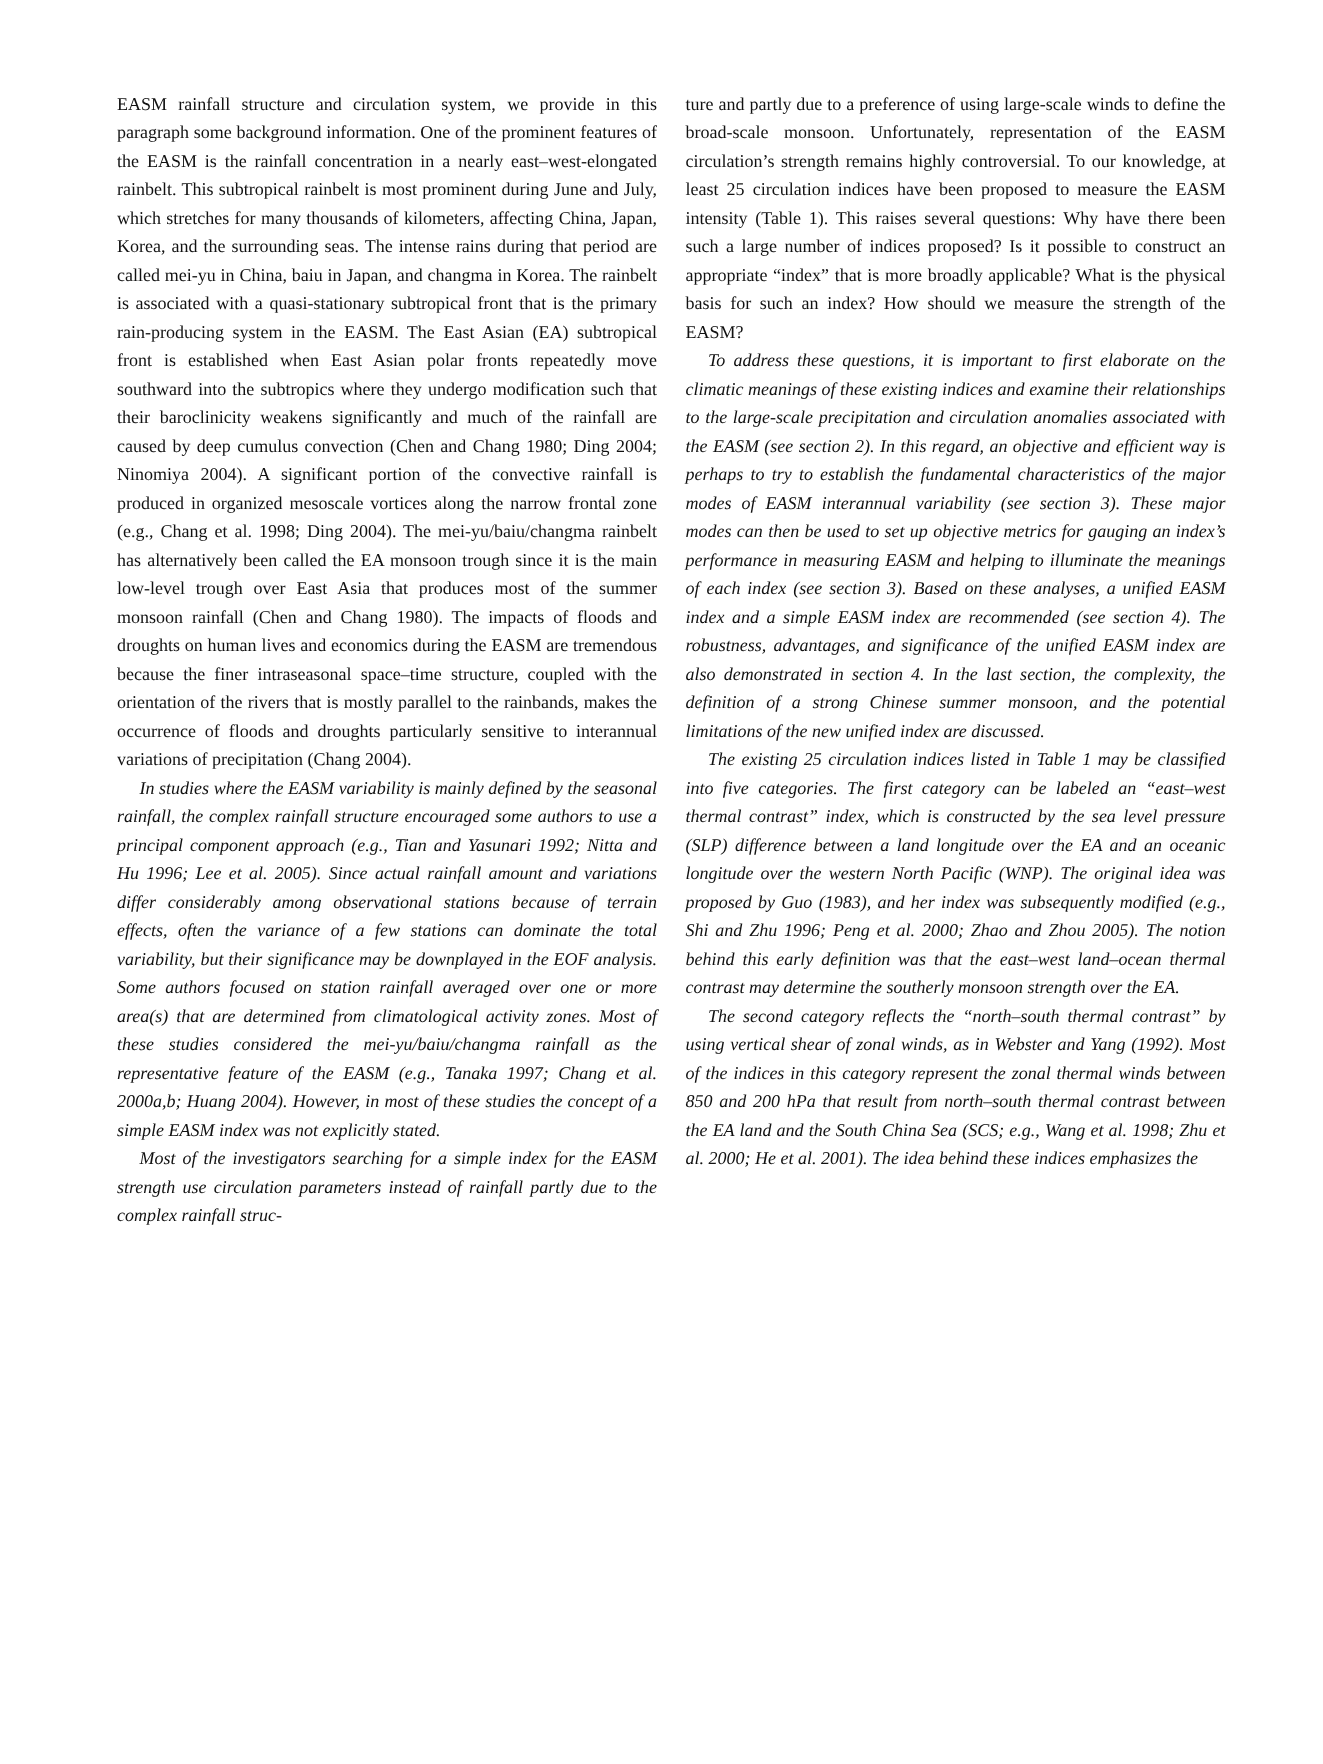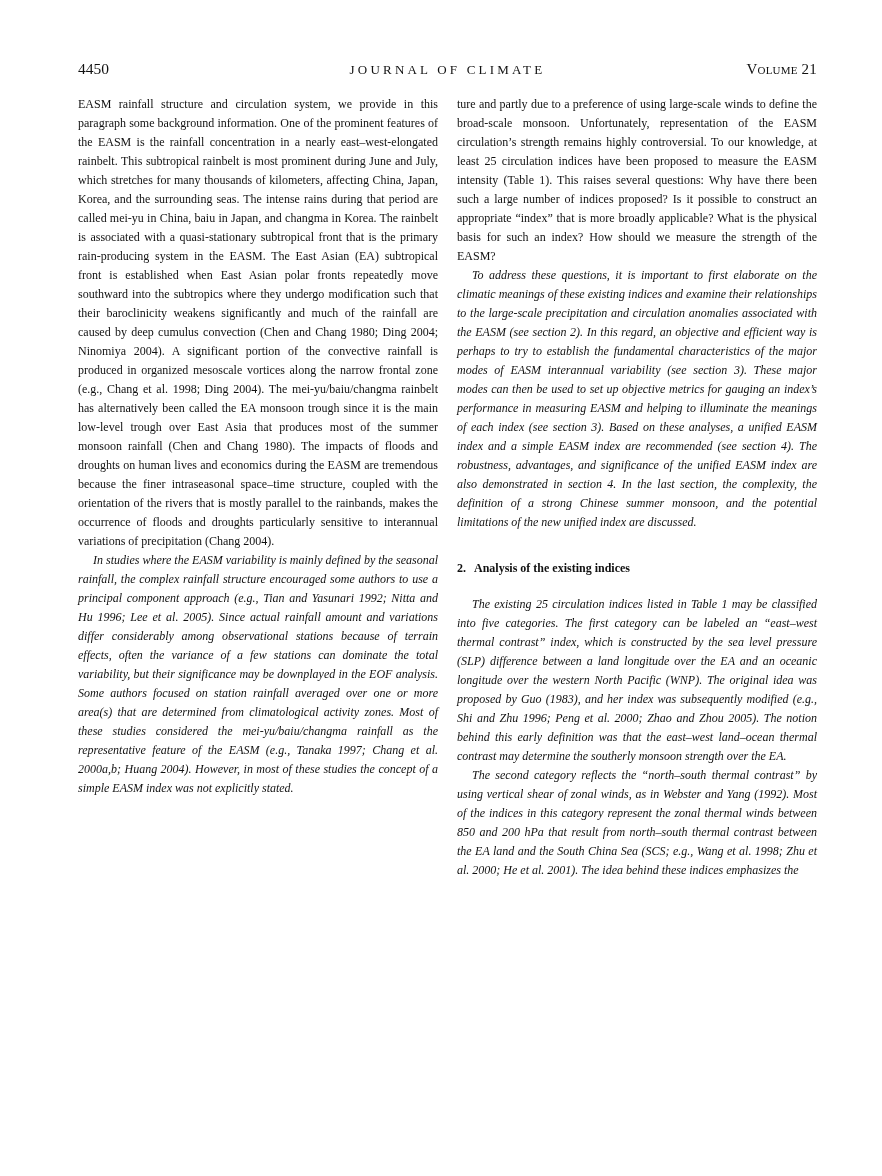--- a/index.html
+++ b/index.html
@@ -72,36 +72,31 @@
   }
   .section-heading .sec-no {
     margin-right: 8px;
   }
 </style>
 </head>
 <body>
 
 <div class="page">
 
-  <div class="running-head">
-    <span class="page-no">4450</span>
-    <span class="journal">JOURNAL OF CLIMATE</span>
-    <span class="volume">Volume 21</span>
-  </div>
 
   <div class="columns">
 
     <div class="col">
       <p>EASM rainfall structure and circulation system, we provide in this paragraph some background information. One of the prominent features of the EASM is the rainfall concentration in a nearly east–west-elongated rainbelt. This subtropical rainbelt is most prominent during June and July, which stretches for many thousands of kilometers, affecting China, Japan, Korea, and the surrounding seas. The intense rains during that period are called mei-yu in China, baiu in Japan, and changma in Korea. The rainbelt is associated with a quasi-stationary subtropical front that is the primary rain-producing system in the EASM. The East Asian (EA) subtropical front is established when East Asian polar fronts repeatedly move southward into the subtropics where they undergo modification such that their baroclinicity weakens significantly and much of the rainfall are caused by deep cumulus convection (Chen and Chang 1980; Ding 2004; Ninomiya 2004). A significant portion of the convective rainfall is produced in organized mesoscale vortices along the narrow frontal zone (e.g., Chang et al. 1998; Ding 2004). The mei-yu/baiu/changma rainbelt has alternatively been called the EA monsoon trough since it is the main low-level trough over East Asia that produces most of the summer monsoon rainfall (Chen and Chang 1980). The impacts of floods and droughts on human lives and economics during the EASM are tremendous because the finer intraseasonal space–time structure, coupled with the orientation of the rivers that is mostly parallel to the rainbands, makes the occurrence of floods and droughts particularly sensitive to interannual variations of precipitation (Chang 2004).</p>
       <p class="indent">In studies where the EASM variability is mainly defined by the seasonal rainfall, the complex rainfall structure encouraged some authors to use a principal component approach (e.g., Tian and Yasunari 1992; Nitta and Hu 1996; Lee et al. 2005). Since actual rainfall amount and variations differ considerably among observational stations because of terrain effects, often the variance of a few stations can dominate the total variability, but their significance may be downplayed in the EOF analysis. Some authors focused on station rainfall averaged over one or more area(s) that are determined from climatological activity zones. Most of these studies considered the mei-yu/baiu/changma rainfall as the representative feature of the EASM (e.g., Tanaka 1997; Chang et al. 2000a,b; Huang 2004). However, in most of these studies the concept of a simple EASM index was not explicitly stated.</p>
+      <p class="indent">Most of the investigators searching for a simple index for the EASM strength use circulation parameters instead of rainfall partly due to the complex rainfall struc-</p>
     </div>
 
     <div class="col">
       <p>ture and partly due to a preference of using large-scale winds to define the broad-scale monsoon. Unfortunately, representation of the EASM circulation’s strength remains highly controversial. To our knowledge, at least 25 circulation indices have been proposed to measure the EASM intensity (Table 1). This raises several questions: Why have there been such a large number of indices proposed? Is it possible to construct an appropriate “index” that is more broadly applicable? What is the physical basis for such an index? How should we measure the strength of the EASM?</p>
       <p class="indent">To address these questions, it is important to first elaborate on the climatic meanings of these existing indices and examine their relationships to the large-scale precipitation and circulation anomalies associated with the EASM (see section 2). In this regard, an objective and efficient way is perhaps to try to establish the fundamental characteristics of the major modes of EASM interannual variability (see section 3). These major modes can then be used to set up objective metrics for gauging an index’s performance in measuring EASM and helping to illuminate the meanings of each index (see section 3). Based on these analyses, a unified EASM index and a simple EASM index are recommended (see section 4). The robustness, advantages, and significance of the unified EASM index are also demonstrated in section 4. In the last section, the complexity, the definition of a strong Chinese summer monsoon, and the potential limitations of the new unified index are discussed.</p>
-      <p class="section-heading"><span class="sec-no">2.</span><span>Analysis of the existing indices</span></p>
       <p class="indent">The existing 25 circulation indices listed in Table 1 may be classified into five categories. The first category can be labeled an “east–west thermal contrast” index, which is constructed by the sea level pressure (SLP) difference between a land longitude over the EA and an oceanic longitude over the western North Pacific (WNP). The original idea was proposed by Guo (1983), and her index was subsequently modified (e.g., Shi and Zhu 1996; Peng et al. 2000; Zhao and Zhou 2005). The notion behind this early definition was that the east–west land–ocean thermal contrast may determine the southerly monsoon strength over the EA.</p>
       <p class="indent">The second category reflects the “north–south thermal contrast” by using vertical shear of zonal winds, as in Webster and Yang (1992). Most of the indices in this category represent the zonal thermal winds between 850 and 200 hPa that result from north–south thermal contrast between the EA land and the South China Sea (SCS; e.g., Wang et al. 1998; Zhu et al. 2000; He et al. 2001). The idea behind these indices emphasizes the</p>
     </div>
 
   </div>
 
 </div>
 
 </body></html>

